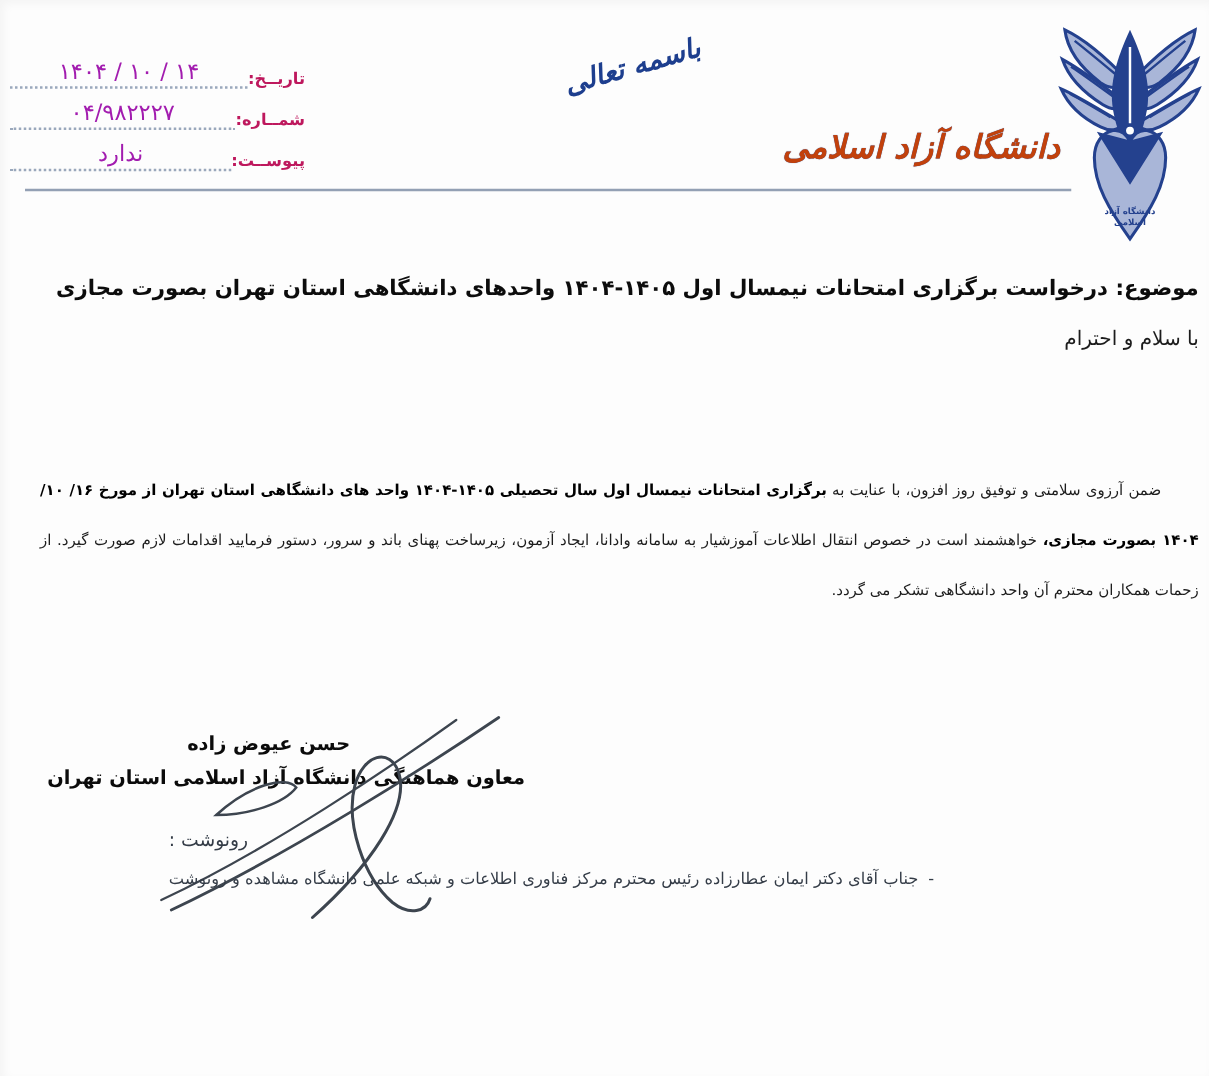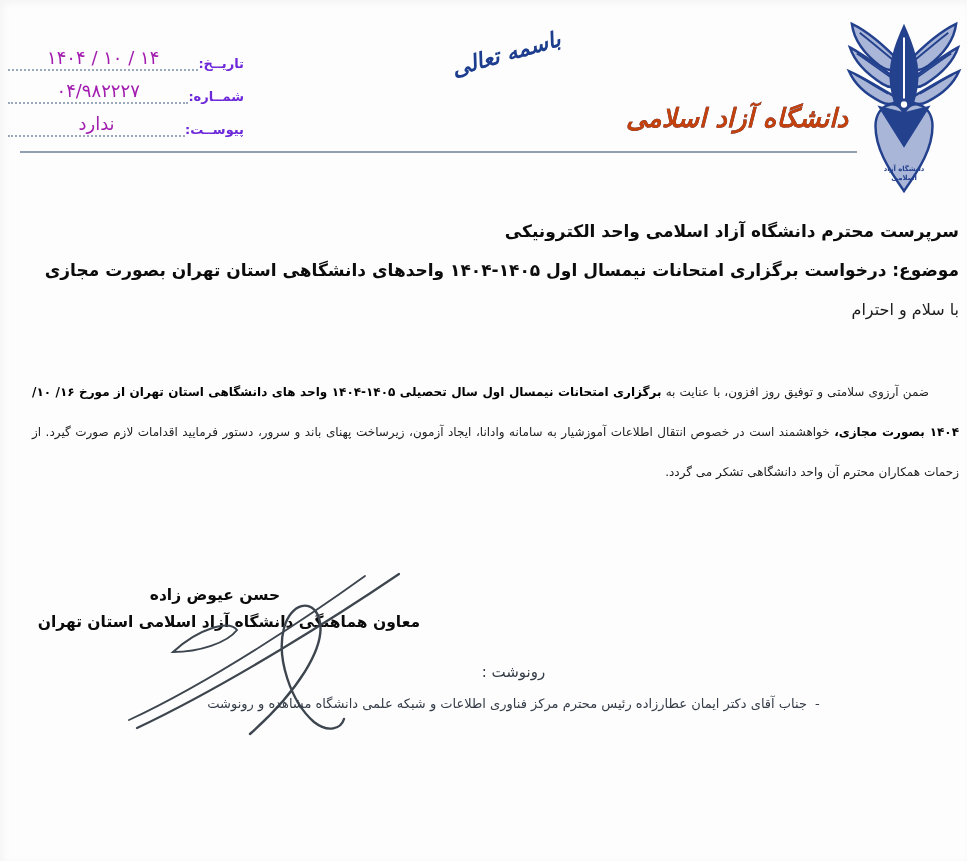--- a/index.html
+++ b/index.html
@@ -16,21 +16,21 @@
   }
 
   
   .meta-block{
     position:absolute;top:38px;left:8px;width:238px;
     direction:rtl;
   }
   .meta-row{display:flex;align-items:flex-end;height:33px;}
   .meta-label{
     flex:0 0 auto;
-    font-size:13px;font-weight:bold;color:#6d28d9;
+    font-size:13px;font-weight:bold;color:#be185d;
     padding-right:2px;line-height:15px;
   }
   .meta-line{
     flex:1;
     border-bottom:2px dotted #9aa8bc;
     text-align:center;
     padding-bottom:1px;
   }
   .meta-value{
     font-size:18px;color:#a21caf;letter-spacing:1px;
@@ -92,22 +92,22 @@
   }
   .sig-name{font-size:15.5px;font-weight:bold;transform:translateX(-45px);}
   .sig-title{font-size:15.5px;font-weight:bold;margin-top:9px;white-space:nowrap;}
   .sig-scribble{
     position:absolute;top:572px;left:115px;width:300px;height:170px;
     pointer-events:none;
   }
 
   
   .cc-block{
-    position:absolute;top:663px;right:60px;left:120px;
-    direction:rtl;text-align:center;color:#343c47;
+    position:absolute;top:663px;right:60px;left:135px;
+    direction:rtl;text-align:left;color:#343c47;
   }
   .cc-label{font-size:15px;margin-bottom:9px;}
   .cc-item{font-size:13px;line-height:27.5px;}
   .cc-dash{display:inline-block;margin-left:8px;}
 </style>
 </head>
 <body>
 
 <div class="page">
 
@@ -166,21 +166,20 @@
       <path d="M60,184 C43,160 31,140 31,118 C31,106 37,98 46,96 C52,95 57,99 60,105 C63,99 68,95 74,96 C83,98 89,106 89,118 C89,140 77,160 60,184 Z" fill="#a9b6d8" stroke="#24418e" stroke-width="2.5"></path>
       <path d="M60,104 L33,97 L60,140 L87,97 Z" fill="#24418e"></path>
       <text class="logo-caption" x="60" y="164" text-anchor="middle">دانشگاه آزاد</text>
       <text class="logo-caption" x="60" y="173" text-anchor="middle">اسلامی</text>
     </g>
   </svg>
 
   <div class="rule"></div>
 
   <div class="recipient">
-    <div class="r-line">سرپرست محترم دانشگاه آزاد اسلامی واحد الکترونیکی</div>
     <div class="r-line">موضوع: درخواست برگزاری امتحانات نیمسال اول ۱۴۰۵-۱۴۰۴ واحدهای دانشگاهی استان تهران بصورت مجازی</div>
     <div class="salutation">با سلام و احترام</div>
   </div>
 
   <p class="letter-body"><span>ضمن آرزوی سلامتی و توفیق روز افزون، با عنایت به </span><span class="b">برگزاری امتحانات نیمسال اول سال تحصیلی ۱۴۰۵-۱۴۰۴ واحد های دانشگاهی استان تهران از مورخ ۱۶/ ۱۰/ ۱۴۰۴ بصورت مجازی،</span><span> خواهشمند است در خصوص انتقال اطلاعات آموزشیار به سامانه وادانا، ایجاد آزمون، زیرساخت پهنای باند و سرور، دستور فرمایید اقدامات لازم صورت گیرد. از زحمات همکاران محترم آن واحد دانشگاهی تشکر می گردد.</span></p>
 
   <div class="sig-block">
     <div class="sig-name">حسن عیوض زاده</div>
     <div class="sig-title">معاون هماهنگی دانشگاه آزاد اسلامی استان تهران</div>
   </div>

